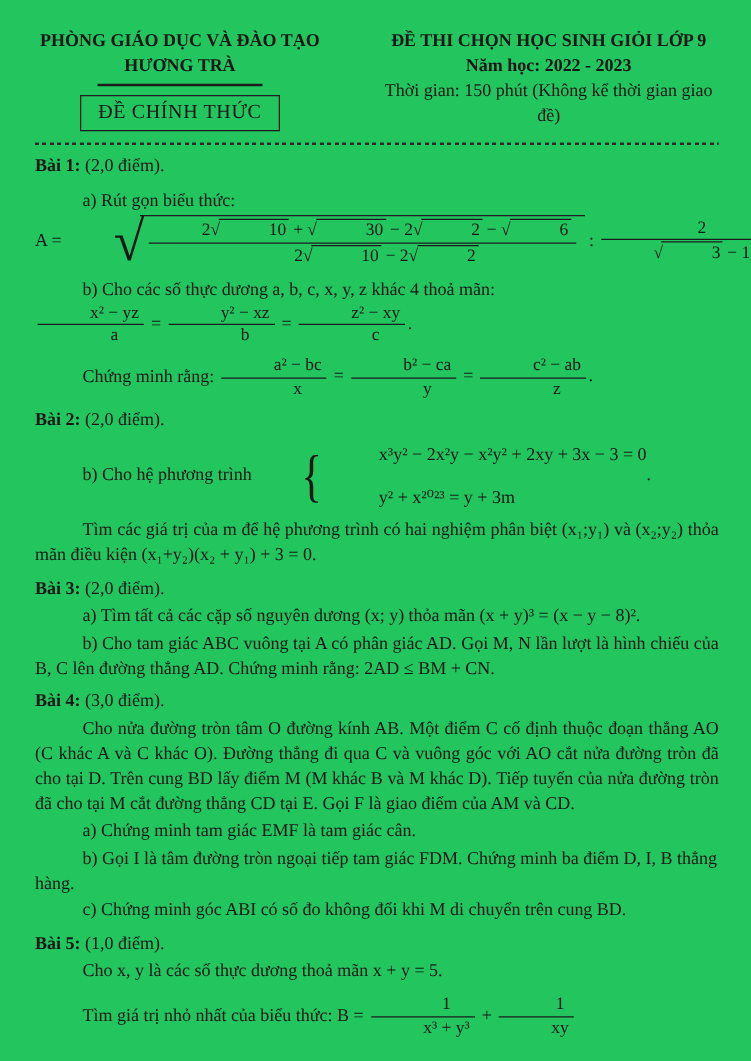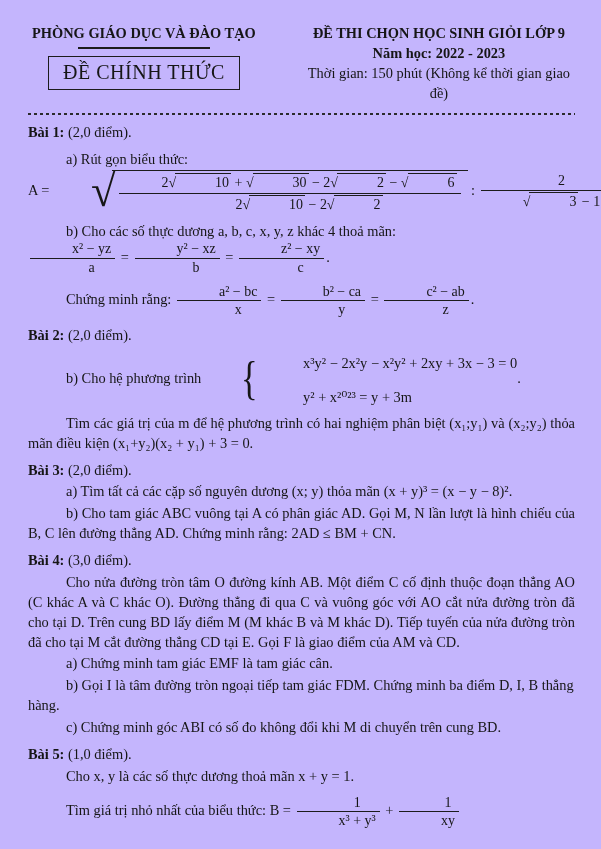--- a/index.html
+++ b/index.html
@@ -1,29 +1,29 @@
 <!DOCTYPE html>
 <html><head>
 <meta charset="utf-8">
 <style>
   html,body{margin:0;padding:0;background:#ffffff;}
   .page{
-    width:601px;height:849px;box-sizing:border-box;background:#c4b5fd;
+    width:601px;height:849px;box-sizing:border-box;background:#22c55e;
     padding:24px 26px 8px 28px;overflow:hidden;
     font-family:"Liberation Serif","DejaVu Serif",serif;
     font-size:14.4px;color:#161616;line-height:1.38;
   }
   
   .hdr{display:flex;align-items:flex-start;}
   .hdr-left{width:46%;text-align:center;}
   .hdr-right{width:54%;text-align:center;margin-left:43px;}
   .b{font-weight:bold;}
   .hdr .line{margin:0;padding:0;}
   .rule{width:132px;border-top:2.2px solid #1c1c1c;margin:3px auto 7px;}
-  .stamp-box{display:inline-block;border:1.6px solid #1c1c1c;padding:2px 14px 3px;font-size:20px;letter-spacing:.5px;}
+  .stamp-box{display:inline-block;border:1.6px solid #1c1c1c;padding:2px 14px 3px;font-size:16px;letter-spacing:.5px;}
   .dashline{height:2px;margin:9px 0 8px;background:repeating-linear-gradient(90deg,#2b2b2b 0 3px,transparent 3px 6px);}
   
   p{margin:2px 0;}
   .ph{margin:7px 0 2px;}
   .phb{font-weight:bold;}
   .ind{text-indent:38px;}
   .just{text-align:justify;}
   .fline{margin:8px 0;}
   
   .math{white-space:nowrap;}
@@ -40,20 +40,21 @@
   .sys .rows{display:inline-flex;flex-direction:column;align-items:flex-start;row-gap:3px;line-height:1.25;gap:16px;}
 </style>
 </head>
 <body>
 
 <div class="page">
 
   <header class="hdr">
     <div class="hdr-left">
       <p class="line b">PHÒNG GIÁO DỤC VÀ ĐÀO TẠO</p>
+      <p class="line b">HƯƠNG TRÀ</p>
       <div class="rule"></div>
       <div class="stamp-box">
         <span>ĐỀ CHÍNH THỨC</span>
       </div>
     </div>
     <div class="hdr-right">
       <p class="line b">ĐỀ THI CHỌN HỌC SINH GIỎI LỚP 9</p>
       <p class="line b">Năm học: 2022 - 2023</p>
       <p class="line">Thời gian: 150 phút (Không kể thời gian giao đề)</p>
     </div>
@@ -136,21 +137,21 @@
     <p class="ind just">Cho nửa đường tròn tâm O đường kính AB. Một điểm C cố định thuộc đoạn thẳng AO (C khác A và C khác O). Đường thẳng đi qua C và vuông góc với AO cắt nửa đường tròn đã cho tại D. Trên cung BD lấy điểm M (M khác B và M khác D). Tiếp tuyến của nửa đường tròn đã cho tại M cắt đường thẳng CD tại E. Gọi F là giao điểm của AM và CD.</p>
     <p class="ind">a) Chứng minh tam giác EMF là tam giác cân.</p>
     <p class="ind">b) Gọi I là tâm đường tròn ngoại tiếp tam giác FDM. Chứng minh ba điểm D, I, B thẳng hàng.</p>
     <p class="ind">c) Chứng minh góc ABI có số đo không đổi khi M di chuyển trên cung BD.</p>
   </section>
 
   <section>
     <p class="ph">
       <span class="phb">Bài 5:</span><span> (1,0 điểm).</span>
     </p>
-    <p class="ind">Cho x, y là các số thực dương thoả mãn x + y = 1.</p>
+    <p class="ind">Cho x, y là các số thực dương thoả mãn x + y = 5.</p>
     <p class="ind fline">
       <span>Tìm giá trị nhỏ nhất của biểu thức:  </span><span class="math">B = <span class="frac">
             <span class="nu">1</span>
             <span class="de">x³ + y³</span>
           </span> + <span class="frac">
             <span class="nu">1</span>
             <span class="de">xy</span>
           </span></span>
     </p>
   </section>

